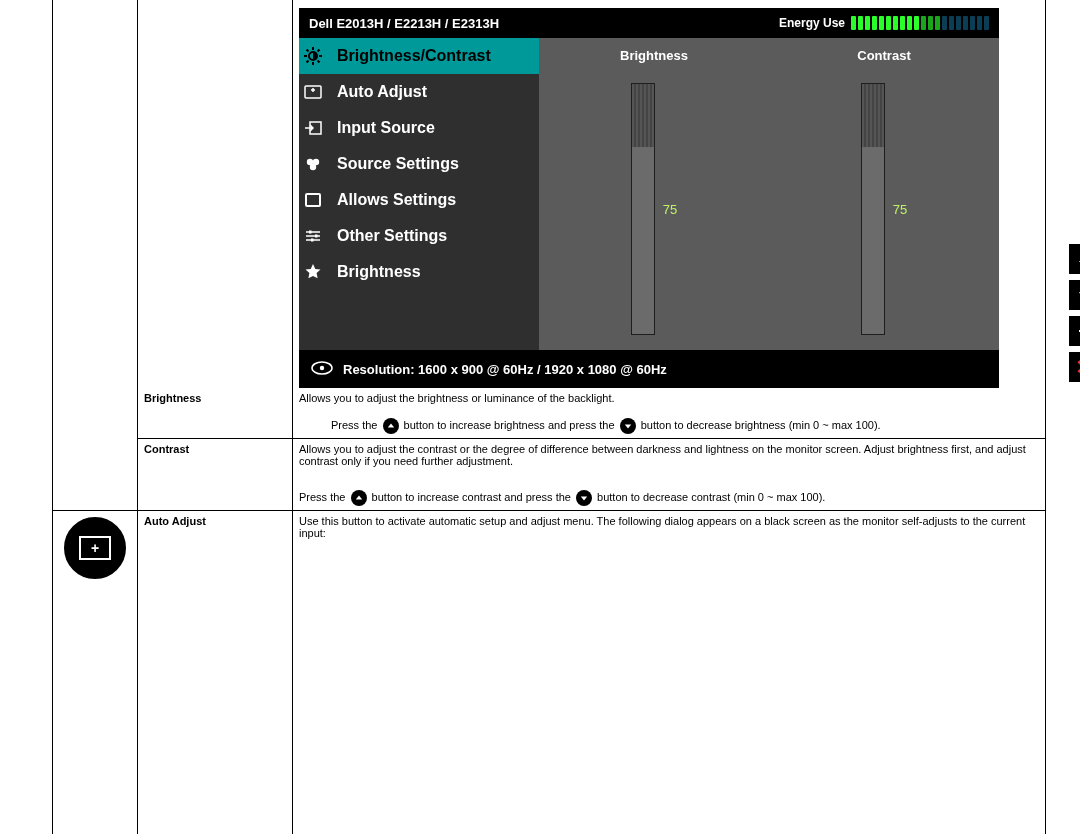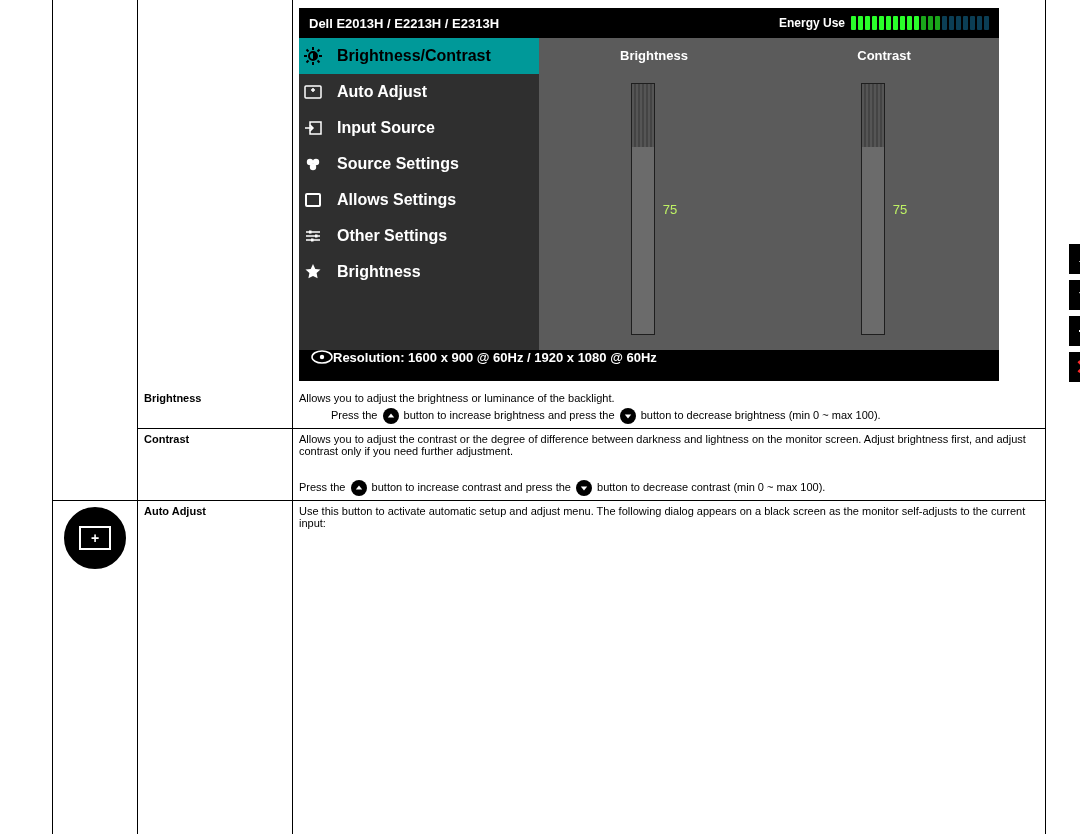--- a/index.html
+++ b/index.html
@@ -85,22 +85,22 @@
     background: #3c3c3c;
     display:flex; flex-direction:column; justify-content:flex-end;
     border: 1px solid #1e1e1e;
   }
   .vslider .fill-top {
     background: repeating-linear-gradient(90deg,#555 0 2px,#444 2px 4px);
   }
   .vslider .fill-bot { background:#6b6b6b; }
   .value { color:#bef264; font-size:13px; }
   .osd-footer {
-    height:31px; background:#000; display:flex; align-items:flex-start;
-    padding-left:12px; font-size:13px; font-weight:bold; color:#fff;
+    height:38px; background:#000; display:flex; align-items:center;
+    padding-left:12px; gap:10px; font-size:13px; font-weight:bold; color:#fff;
   }
   .side-buttons {
     position:absolute;
     right: -60px;
     top: 240px;
     display:flex; flex-direction:column; gap:6px;
   }
   .side-buttons .btn {
     width: 30px; height: 30px;
     background: #000;
@@ -297,21 +297,21 @@
         </div>
       </div>
     </td>
   </tr>
 
   <tr>
     <td class="col-icon nob-top nob-bot"></td>
     <td class="col-label nob-top">Brightness</td>
     <td class="col-body nob-top">
       <div>Allows you to adjust the brightness or luminance of the backlight.</div>
-      <div style="margin-top:4px;padding-left:32px;">
+      <div style="margin-top:14px;padding-left:32px;">
         <span>Press the </span>
         <span class="inline-icon">
           <svg viewBox="0 0 10 10">
                 <path d="M5 2.5l3.2 4H1.8z"></path>
               </svg>
         </span>
         <span> button to increase brightness and press the </span>
         <span class="inline-icon">
           <svg viewBox="0 0 10 10">
                 <path d="M5 7.5L1.8 3.5h6.4z"></path>

